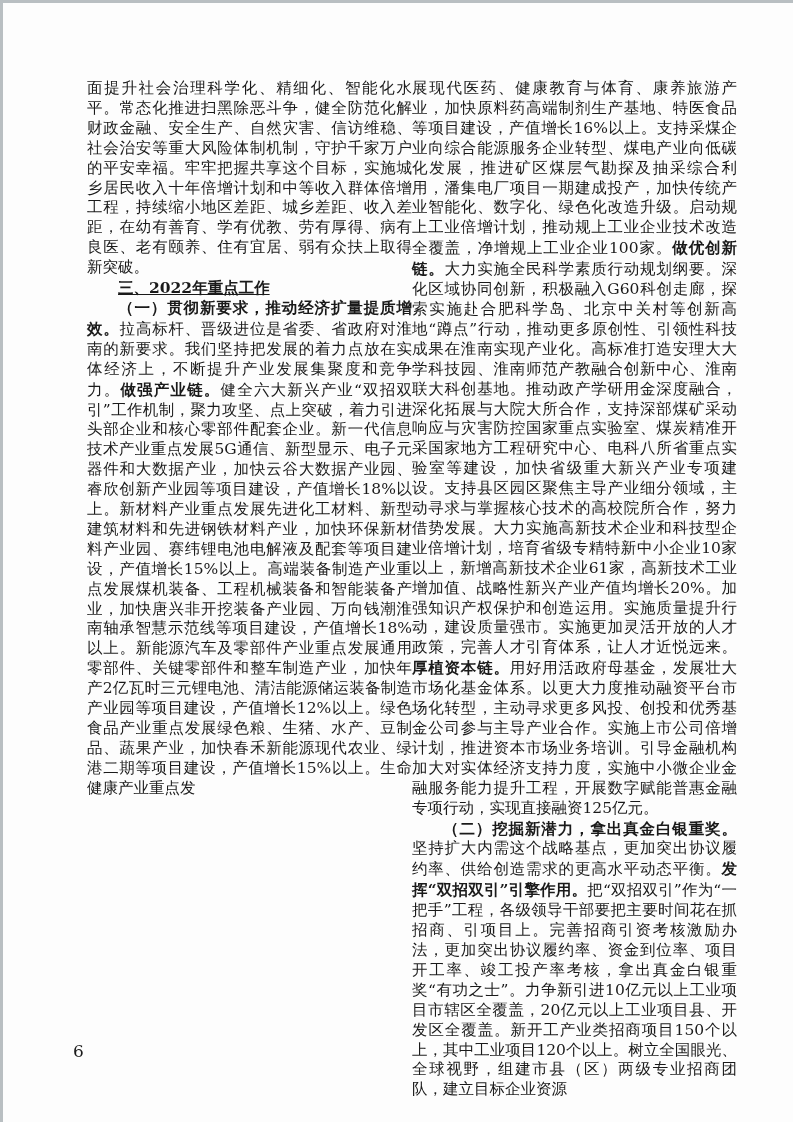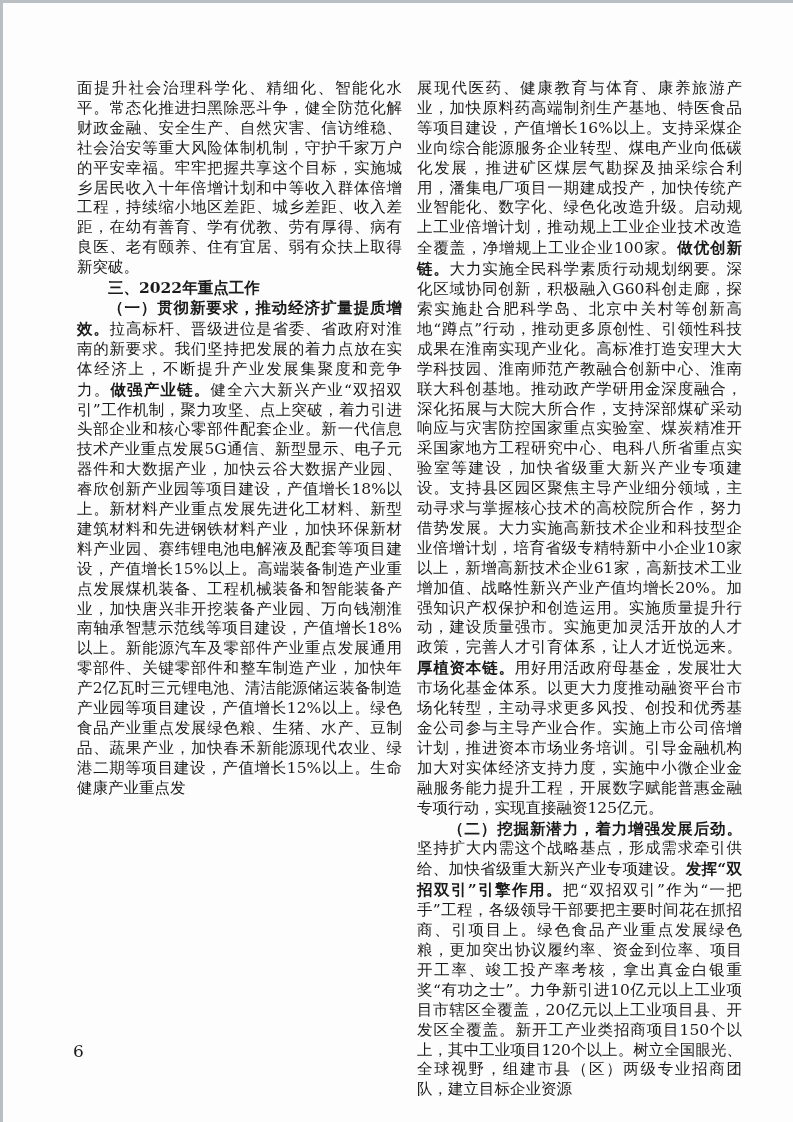--- a/index.html
+++ b/index.html
@@ -17,44 +17,44 @@
   .page {
     position: absolute;
     left: 3px;
     top: 3px;
     right: 0;
     bottom: 0;
     background: #fdfdfd;
   }
   .text-columns {
     position: absolute;
-    left: 74px;
+    left: 84px;
     top: 76px;
     width: 665px;
     display: flex;
-    gap: 15px;
   }
   .column {
     width: 325px;
     flex: 0 0 325px;
     color: #1a1a1a;
     font-size: 15.5px;
     line-height: 19.9px;
     text-align: justify;
   }
   .para {
     margin: 0;
     text-indent: 2em;
     word-break: break-all;
   }
   .para.continuation {
     text-indent: 0;
   }
   .para.heading {
     font-weight: 700;
+    text-decoration: underline;
   }
   .b {
     font-weight: 700;
   }
   .page-number {
     position: absolute;
     left: 70px;
     top: 1038px;
     font-size: 17px;
     color: #1a1a1a;
@@ -65,17 +65,17 @@
 
 <div class="page">
   <div class="text-columns">
     <div class="column">
         <p class="para continuation"><span>面提升社会治理科学化、精细化、智能化水平。常态化推进扫黑除恶斗争，健全防范化解财政金融、安全生产、自然灾害、信访维稳、社会治安等重大风险体制机制，守护千家万户的平安幸福。牢牢把握共享这个目标，实施城乡居民收入十年倍增计划和中等收入群体倍增工程，持续缩小地区差距、城乡差距、收入差距，在幼有善育、学有优教、劳有厚得、病有良医、老有颐养、住有宜居、弱有众扶上取得新突破。</span></p>
         <p class="para heading"><span class="b">三、2022年重点工作</span></p>
         <p class="para paragraph"><span class="b">（一）贯彻新要求，推动经济扩量提质增效。</span><span>拉高标杆、晋级进位是省委、省政府对淮南的新要求。我们坚持把发展的着力点放在实体经济上，不断提升产业发展集聚度和竞争力。</span><span class="b">做强产业链。</span><span>健全六大新兴产业“双招双引”工作机制，聚力攻坚、点上突破，着力引进头部企业和核心零部件配套企业。新一代信息技术产业重点发展5G通信、新型显示、电子元器件和大数据产业，加快云谷大数据产业园、睿欣创新产业园等项目建设，产值增长18%以上。新材料产业重点发展先进化工材料、新型建筑材料和先进钢铁材料产业，加快环保新材料产业园、赛纬锂电池电解液及配套等项目建设，产值增长15%以上。高端装备制造产业重点发展煤机装备、工程机械装备和智能装备产业，加快唐兴非开挖装备产业园、万向钱潮淮南轴承智慧示范线等项目建设，产值增长18%以上。新能源汽车及零部件产业重点发展通用零部件、关键零部件和整车制造产业，加快年产2亿瓦时三元锂电池、清洁能源储运装备制造产业园等项目建设，产值增长12%以上。绿色食品产业重点发展绿色粮、生猪、水产、豆制品、蔬果产业，加快春禾新能源现代农业、绿港二期等项目建设，产值增长15%以上。生命健康产业重点发</span></p>
       </div>
     <div class="column">
         <p class="para continuation"><span>展现代医药、健康教育与体育、康养旅游产业，加快原料药高端制剂生产基地、特医食品等项目建设，产值增长16%以上。支持采煤企业向综合能源服务企业转型、煤电产业向低碳化发展，推进矿区煤层气勘探及抽采综合利用，潘集电厂项目一期建成投产，加快传统产业智能化、数字化、绿色化改造升级。启动规上工业倍增计划，推动规上工业企业技术改造全覆盖，净增规上工业企业100家。</span><span class="b">做优创新链。</span><span>大力实施全民科学素质行动规划纲要。深化区域协同创新，积极融入G60科创走廊，探索实施赴合肥科学岛、北京中关村等创新高地“蹲点”行动，推动更多原创性、引领性科技成果在淮南实现产业化。高标准打造安理大大学科技园、淮南师范产教融合创新中心、淮南联大科创基地。推动政产学研用金深度融合，深化拓展与大院大所合作，支持深部煤矿采动响应与灾害防控国家重点实验室、煤炭精准开采国家地方工程研究中心、电科八所省重点实验室等建设，加快省级重大新兴产业专项建设。支持县区园区聚焦主导产业细分领域，主动寻求与掌握核心技术的高校院所合作，努力借势发展。大力实施高新技术企业和科技型企业倍增计划，培育省级专精特新中小企业10家以上，新增高新技术企业61家，高新技术工业增加值、战略性新兴产业产值均增长20%。加强知识产权保护和创造运用。实施质量提升行动，建设质量强市。实施更加灵活开放的人才政策，完善人才引育体系，让人才近悦远来。</span><span class="b">厚植资本链。</span><span>用好用活政府母基金，发展壮大市场化基金体系。以更大力度推动融资平台市场化转型，主动寻求更多风投、创投和优秀基金公司参与主导产业合作。实施上市公司倍增计划，推进资本市场业务培训。引导金融机构加大对实体经济支持力度，实施中小微企业金融服务能力提升工程，开展数字赋能普惠金融专项行动，实现直接融资125亿元。</span></p>
-        <p class="para paragraph"><span class="b">（二）挖掘新潜力，着力增强发展后劲。</span><span>坚持扩大内需这个战略基点，形成需求牵引供给、加快省级重大新兴产业专项建设。</span><span class="b">发挥“双招双引”引擎作用。</span><span>把“双招双引”作为“一把手”工程，各级领导干部要把主要时间花在抓招商、引项目上。绿色食品产业重点发展绿色粮，更加突出协议履约率、资金到位率、项目开工率、竣工投产率考核，拿出真金白银重奖“有功之士”。力争新引进10亿元以上工业项目市辖区全覆盖，20亿元以上工业项目县、开发区全覆盖。新开工产业类招商项目150个以上，其中工业项目120个以上。树立全国眼光、全球视野，组建市县（区）两级专业招商团队，建立目标企业资源</span></p>
+        <p class="para paragraph"><span class="b">（二）挖掘新潜力，拿出真金白银重奖。</span><span>坚持扩大内需这个战略基点，更加突出协议履约率、供给创造需求的更高水平动态平衡。</span><span class="b">发挥“双招双引”引擎作用。</span><span>把“双招双引”作为“一把手”工程，各级领导干部要把主要时间花在抓招商、引项目上。完善招商引资考核激励办法，更加突出协议履约率、资金到位率、项目开工率、竣工投产率考核，拿出真金白银重奖“有功之士”。力争新引进10亿元以上工业项目市辖区全覆盖，20亿元以上工业项目县、开发区全覆盖。新开工产业类招商项目150个以上，其中工业项目120个以上。树立全国眼光、全球视野，组建市县（区）两级专业招商团队，建立目标企业资源</span></p>
       </div>
   </div>
   <div class="page-number">6</div>
 </div>
 
 </body></html>

